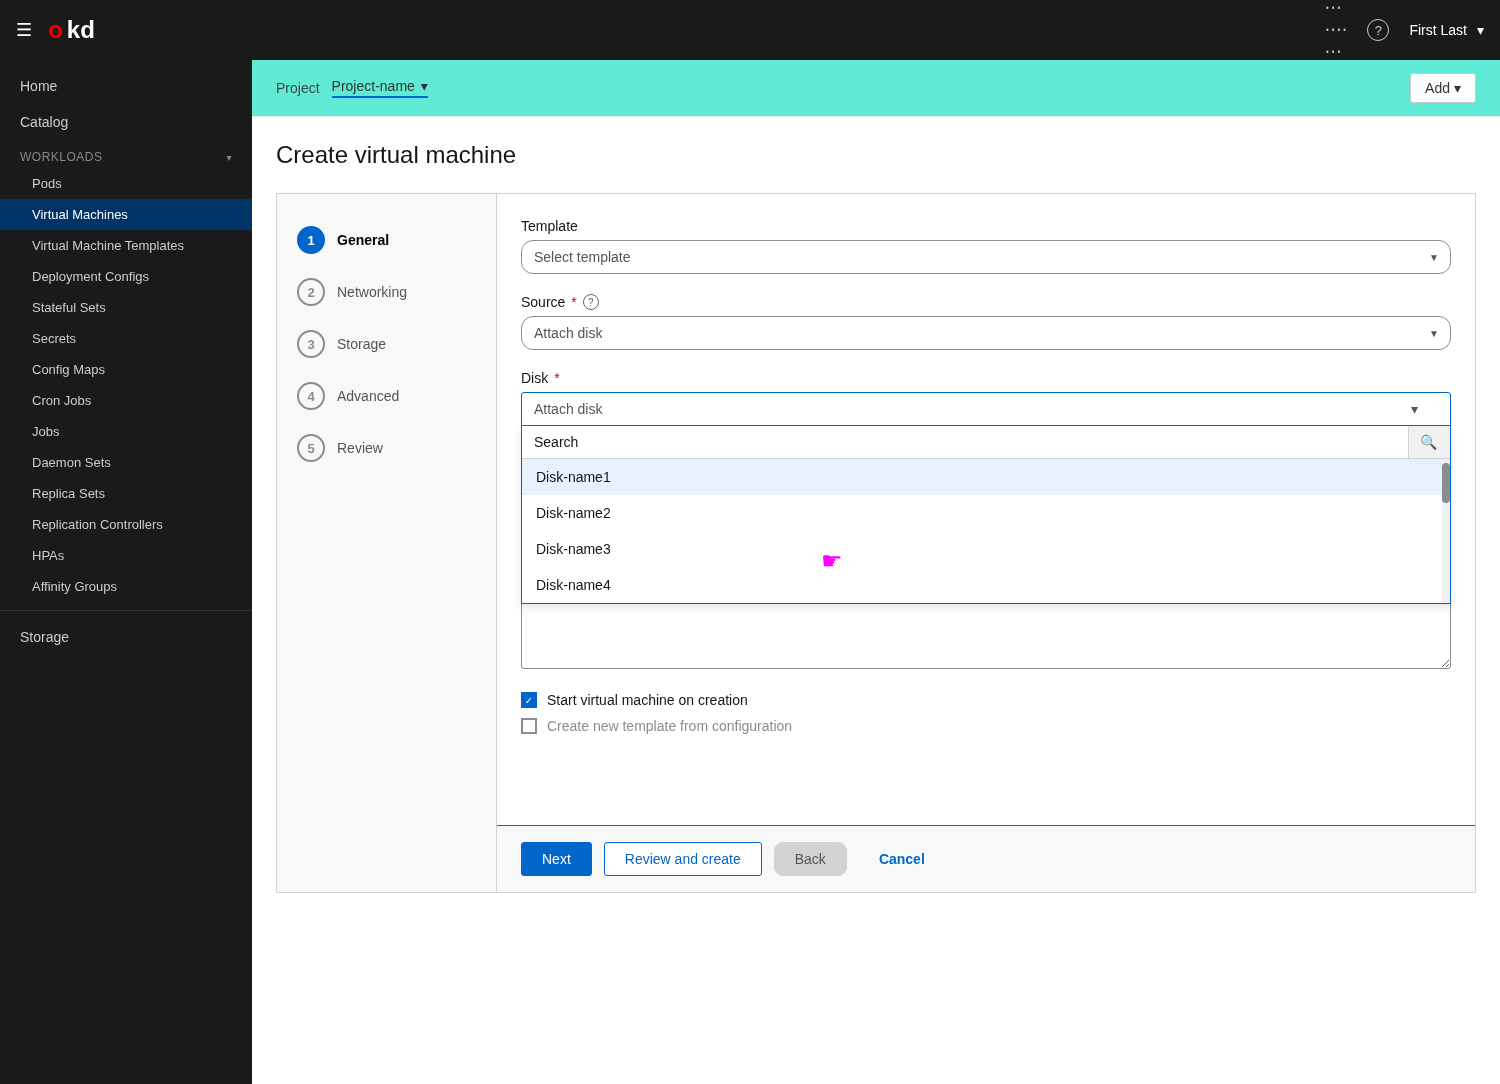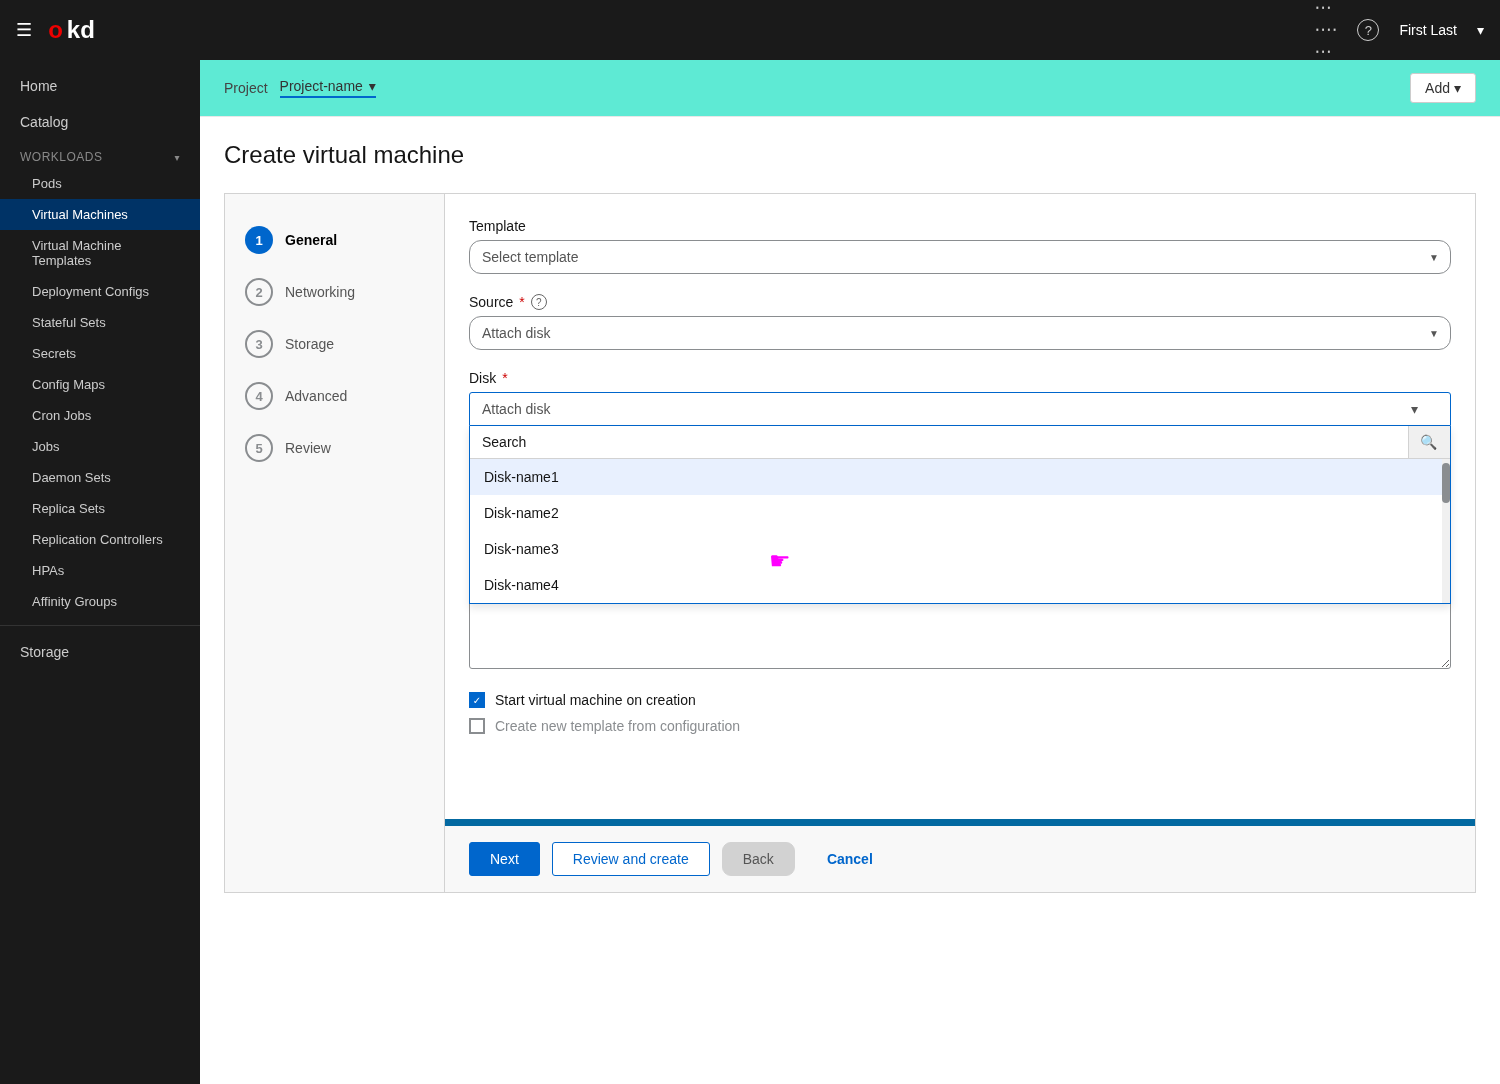--- a/index.html
+++ b/index.html
@@ -47,33 +47,33 @@
       color: #ccc;
       font-size: 18px;
       cursor: pointer;
     }
     .navbar-user {
       color: #fff;
       font-size: 14px;
       cursor: pointer;
       display: flex;
       align-items: flex-start;
-      gap: 20px;
+      gap: 10px;
     }
 
     
     .layout {
       display: flex;
       margin-top: 60px;
       height: calc(1084px - 60px);
     }
 
     
     .sidebar {
-      width: 200px;
+      width: 252px;
       background: #1a1a1a;
       color: #ccc;
       overflow-y: auto;
       flex-shrink: 0;
       padding-top: 8px;
     }
     .sidebar-item {
       padding: 10px 20px;
       cursor: pointer;
       font-size: 14px;
@@ -392,21 +392,21 @@
     .checkbox-check { color: #fff; font-size: 10px; }
     .checkbox-label { font-size: 14px; color: #151515; }
     .checkbox-label.disabled { color: #8a8d90; }
 
     
     .wizard-footer {
       display: flex;
       align-items: center;
       gap: 12px;
       padding: 16px 24px;
-      border-top: 7px solid #0369a1;
+      border-top: 1px solid #0369a1;
       background: #f8f8f8;
     }
     .btn-primary {
       padding: 8px 20px;
       background: #06c;
       color: #fff;
       border: 1px solid #06c;
       border-radius: 3px;
       cursor: pointer;
       font-size: 14px;

